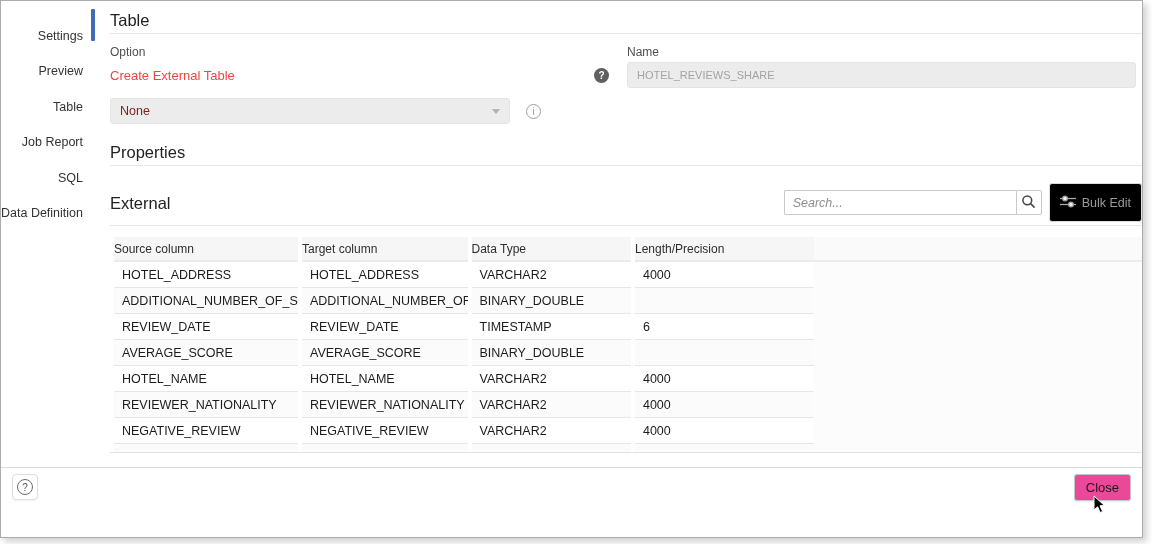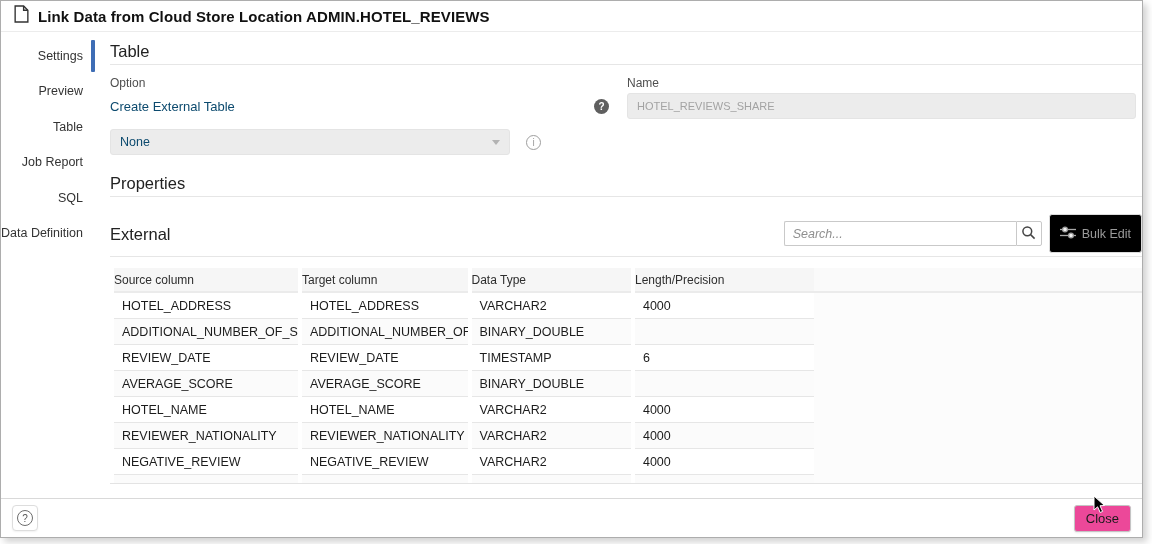--- a/index.html
+++ b/index.html
@@ -8,44 +8,44 @@
             border:1px solid #adadad; box-shadow:4px 4px 7px rgba(0,0,0,.18); }
 
   
   .dlg-header { height:31px; display:flex; align-items:center; gap:9px; padding-left:13px;
                 border-bottom:1px solid #ececec; }
   .dlg-title { font-size:15px; font-weight:bold; color:#111; letter-spacing:.1px; }
 
   
   .dlg-body { display:flex; height:466px; }
   .sidebar { width:95px; flex:0 0 95px; padding-top:6px; }
-  .side-item { position:relative; height:35.5px; display:flex; align-items:center; justify-content:flex-end;
+  .side-item { position:relative; height:35.5px; display:flex; align-items:flex-end; justify-content:flex-end;
                padding-right:13px; font-size:12.5px; color:#333; cursor:pointer; }
   .side-item.active::after { content:""; position:absolute; right:1px; top:2px; bottom:2px; width:4px;
                background:var(--accent,#3e6db5); border-radius:1px; }
 
   .content { flex:1; padding:9px 0 0 14px; width:1034px; position:relative; }
   h2.section { font-size:16.5px; font-weight:400; color:#222; line-height:20px; }
   hr.rule { border:none; border-top:1px solid #e6e6e6; margin-top:3px; }
 
   
   .form-grid { display:grid; grid-template-columns:500px 1fr; column-gap:17px; margin-top:12px; }
   .fld-label { font-size:12px; color:#4f4f4f; line-height:12px; }
   .option-value-row { display:flex; align-items:center; margin-top:10px; }
-  .option-value { font-size:13px; color:#0c4a6e; }
+  .option-value { font-size:13px; color:#ef4444; }
   .spacer { flex:1; }
   .q-badge { width:15px; height:15px; border-radius:50%; background:#5f5f5f; color:#fff; font-size:10px;
              font-weight:bold; display:flex; align-items:center; justify-content:center; margin-right:1px; cursor:pointer; }
   .text-input[disabled] { width:100%; height:26px; margin-top:4px; background:#ececec; border:1px solid #e4e4e4;
              border-radius:3px; color:#a3a3a3; font-size:11px; padding:0 9px; font-family:"Liberation Sans",sans-serif; }
   .right-col { margin-right:6px; }
   .partition-block { margin-top:15px; }
   .select-row { display:flex; align-items:center; margin-top:4px; }
   .fake-select { width:400px; height:26px; background:#ececec; border:1px solid #e4e4e4; border-radius:3px;
-             display:flex; align-items:center; padding:0 9px; color:#0c4a6e; font-size:12.5px; }
+             display:flex; align-items:center; padding:0 9px; color:#7f1d1d; font-size:12.5px; }
   .chevron { margin-left:auto; width:0; height:0; border-left:4px solid transparent; border-right:4px solid transparent;
              border-top:5px solid #b3b3b3; }
   .i-badge { width:15px; height:15px; border-radius:50%; border:1.3px solid #9e9e9e; color:#9e9e9e; font-size:10px;
              display:flex; align-items:center; justify-content:center; margin-left:16px; cursor:pointer; }
 
   .props-heading { margin-top:18px; }
 
   
   .mapping-bar { display:flex; align-items:center; margin-top:17px; }
   .search-group { display:flex; align-items:center;padding-left:26px; }
@@ -80,29 +80,20 @@
              border-radius:3px; font-size:13px; color:#1b1b1b; box-shadow:0 1px 2px rgba(0,0,0,.08); cursor:pointer;
              font-family:"Liberation Sans",sans-serif; }
 
   .cursor { position:absolute; left:1093px; top:495px; z-index:20; pointer-events:none; }
 </style>
 </head>
 <body>
 
 <div class="dialog">
 
-  <div class="dlg-header">
-    <span>
-      <svg width="15" height="18" viewBox="0 0 14 17">
-          <path d="M1 1 h8 l4 4 v11 h-12 z" fill="none" stroke="#333" stroke-width="1.3"></path>
-          <path d="M9 1 v4 h4" fill="none" stroke="#333" stroke-width="1.3"></path>
-        </svg>
-    </span>
-    <span class="dlg-title">Link Data from Cloud Store Location ADMIN.HOTEL_REVIEWS</span>
-  </div>
 
   <div class="dlg-body">
     <div class="sidebar">
         <div class="side-item active">
           <span>Settings</span>
         </div>
         <div class="side-item">
           <span>Preview</span>
         </div>
         <div class="side-item">

